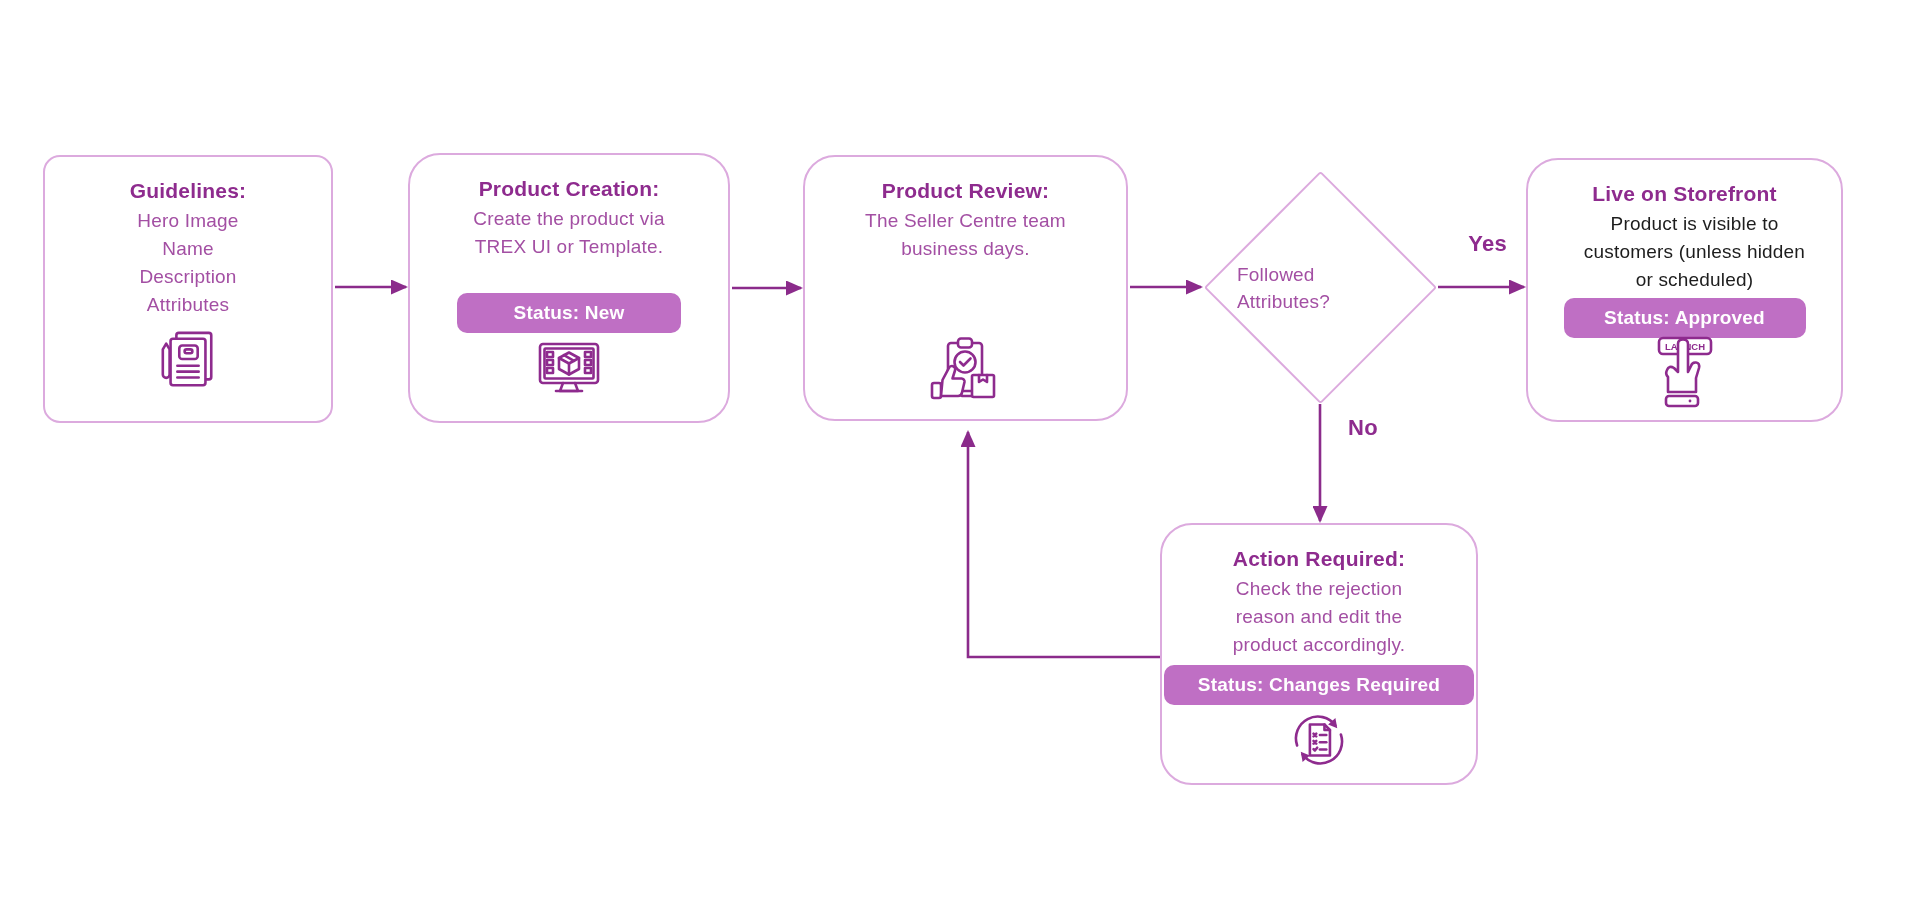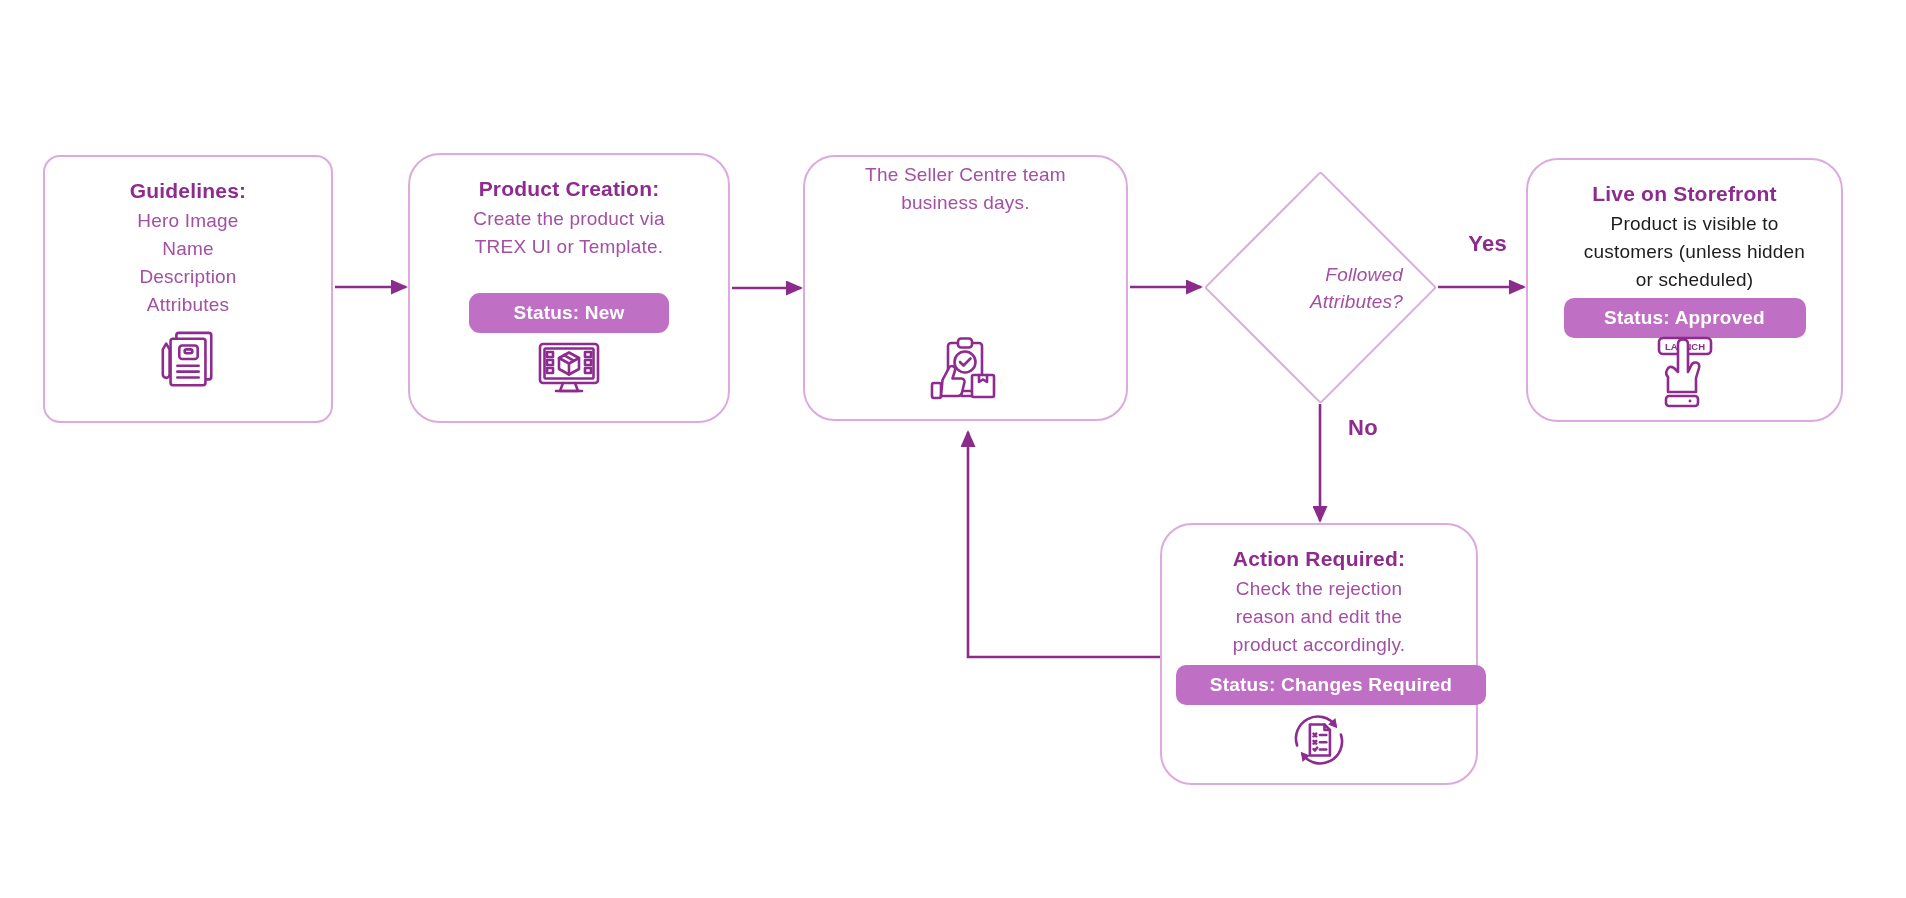--- a/index.html
+++ b/index.html
@@ -25,23 +25,23 @@
   }
   .node .title{margin-top:22px;font-size:21px;font-weight:bold;color:var(--title);letter-spacing:.2px;}
   .node .body{margin-top:4px;font-size:19px;line-height:28px;color:var(--body);letter-spacing:.2px;}
   .node .body.dark{color:var(--body-dark);padding-left:20px;}
   .badge{
     position:absolute;top:138px;left:50%;transform:translateX(-50%);
     height:40px;border-radius:10px;background:var(--badge-bg);
     color:var(--badge-text);font-weight:bold;font-size:19px;letter-spacing:.2px;
     display:flex;align-items:center;justify-content:center;white-space:nowrap;
   }
-  .badge.w-new{width:200px;border-radius:11px;}
+  .badge.w-new{width:224px;}
   .badge.w-approved{width:242px;}
-  .badge.w-changes{width:310px;top:140px;margin-left:12px;}
+  .badge.w-changes{width:310px;top:140px;}
   .icon{position:absolute;left:50%;transform:translateX(-50%);color:var(--title);}
   .icon svg{display:block;}
   .icon *{vector-effect:non-scaling-stroke;}
   .stroke{fill:none;stroke:currentColor;stroke-width:2.6;stroke-linecap:round;stroke-linejoin:round;}
   .stroke-fillwhite{fill:#fff;stroke:currentColor;stroke-width:2.6;stroke-linecap:round;stroke-linejoin:round;}
   .fillp{fill:currentColor;stroke:none;}
 
   
   #node-guidelines{left:43px;top:155px;width:290px;height:268px;border-radius:17px;}
   #node-creation{left:408px;top:153px;width:322px;height:270px;}
@@ -55,22 +55,22 @@
   #node-live .icon{top:174px;}
   #node-action .icon{top:184px;}
 
   
   .diamond-shape{
     position:absolute;left:1238px;top:205px;width:165px;height:165px;
     background:#fff;border:2px solid var(--box-border);transform:rotate(45deg);
     border-radius:3px;box-sizing:border-box;
   }
   .diamond-text{
-    position:absolute;left:1237px;top:261px;width:166px;text-align:right;
-    font-size:19px;line-height:27px;color:var(--body);letter-spacing:.2px;font-style:italic;
+    position:absolute;left:1237px;top:261px;width:166px;text-align:left;
+    font-size:19px;line-height:27px;color:var(--body);letter-spacing:.2px;
   }
   .edge-label{position:absolute;font-weight:bold;font-size:22px;color:var(--title);letter-spacing:.3px;}
   #label-yes{left:1455px;top:231px;width:52px;text-align:right;}
   #label-no{left:1348px;top:415px;width:48px;text-align:left;}
 
   .launch-text{font-family:"Liberation Sans","DejaVu Sans",sans-serif;font-size:9.5px;font-weight:bold;fill:currentColor;}
 </style>
 </head>
 <body>
 
@@ -133,20 +133,21 @@
         <path class="stroke" d="M25,19 L35,24.5 L45,19"></path>
         <line class="stroke" x1="35" y1="24.5" x2="35" y2="35.5"></line>
         <path class="stroke" d="M30,16.2 L40,21.8"></path>
         <path class="stroke" d="M29,44 L26,52 L44,52 L41,44"></path>
         <line class="stroke" x1="22" y1="52" x2="48" y2="52"></line>
       </svg>
     </span>
   </div>
 
   <div class="node" id="node-review">
+    <div class="title">Product Review:</div>
     <div class="body">
       <div>The Seller Centre team</div>
       <div>business days.</div>
     </div>
     <span class="icon">
       <svg width="84" height="82" viewBox="0 0 84 82">
         <rect class="stroke" x="24" y="10" width="34" height="48" rx="3"></rect>
         <rect class="stroke-fillwhite" x="34" y="5.5" width="14" height="9" rx="3"></rect>
         <circle class="stroke-fillwhite" cx="41" cy="29" r="10.5"></circle>
         <path class="stroke" d="M36,29 L39.5,32.5 L46.5,25.5"></path>

